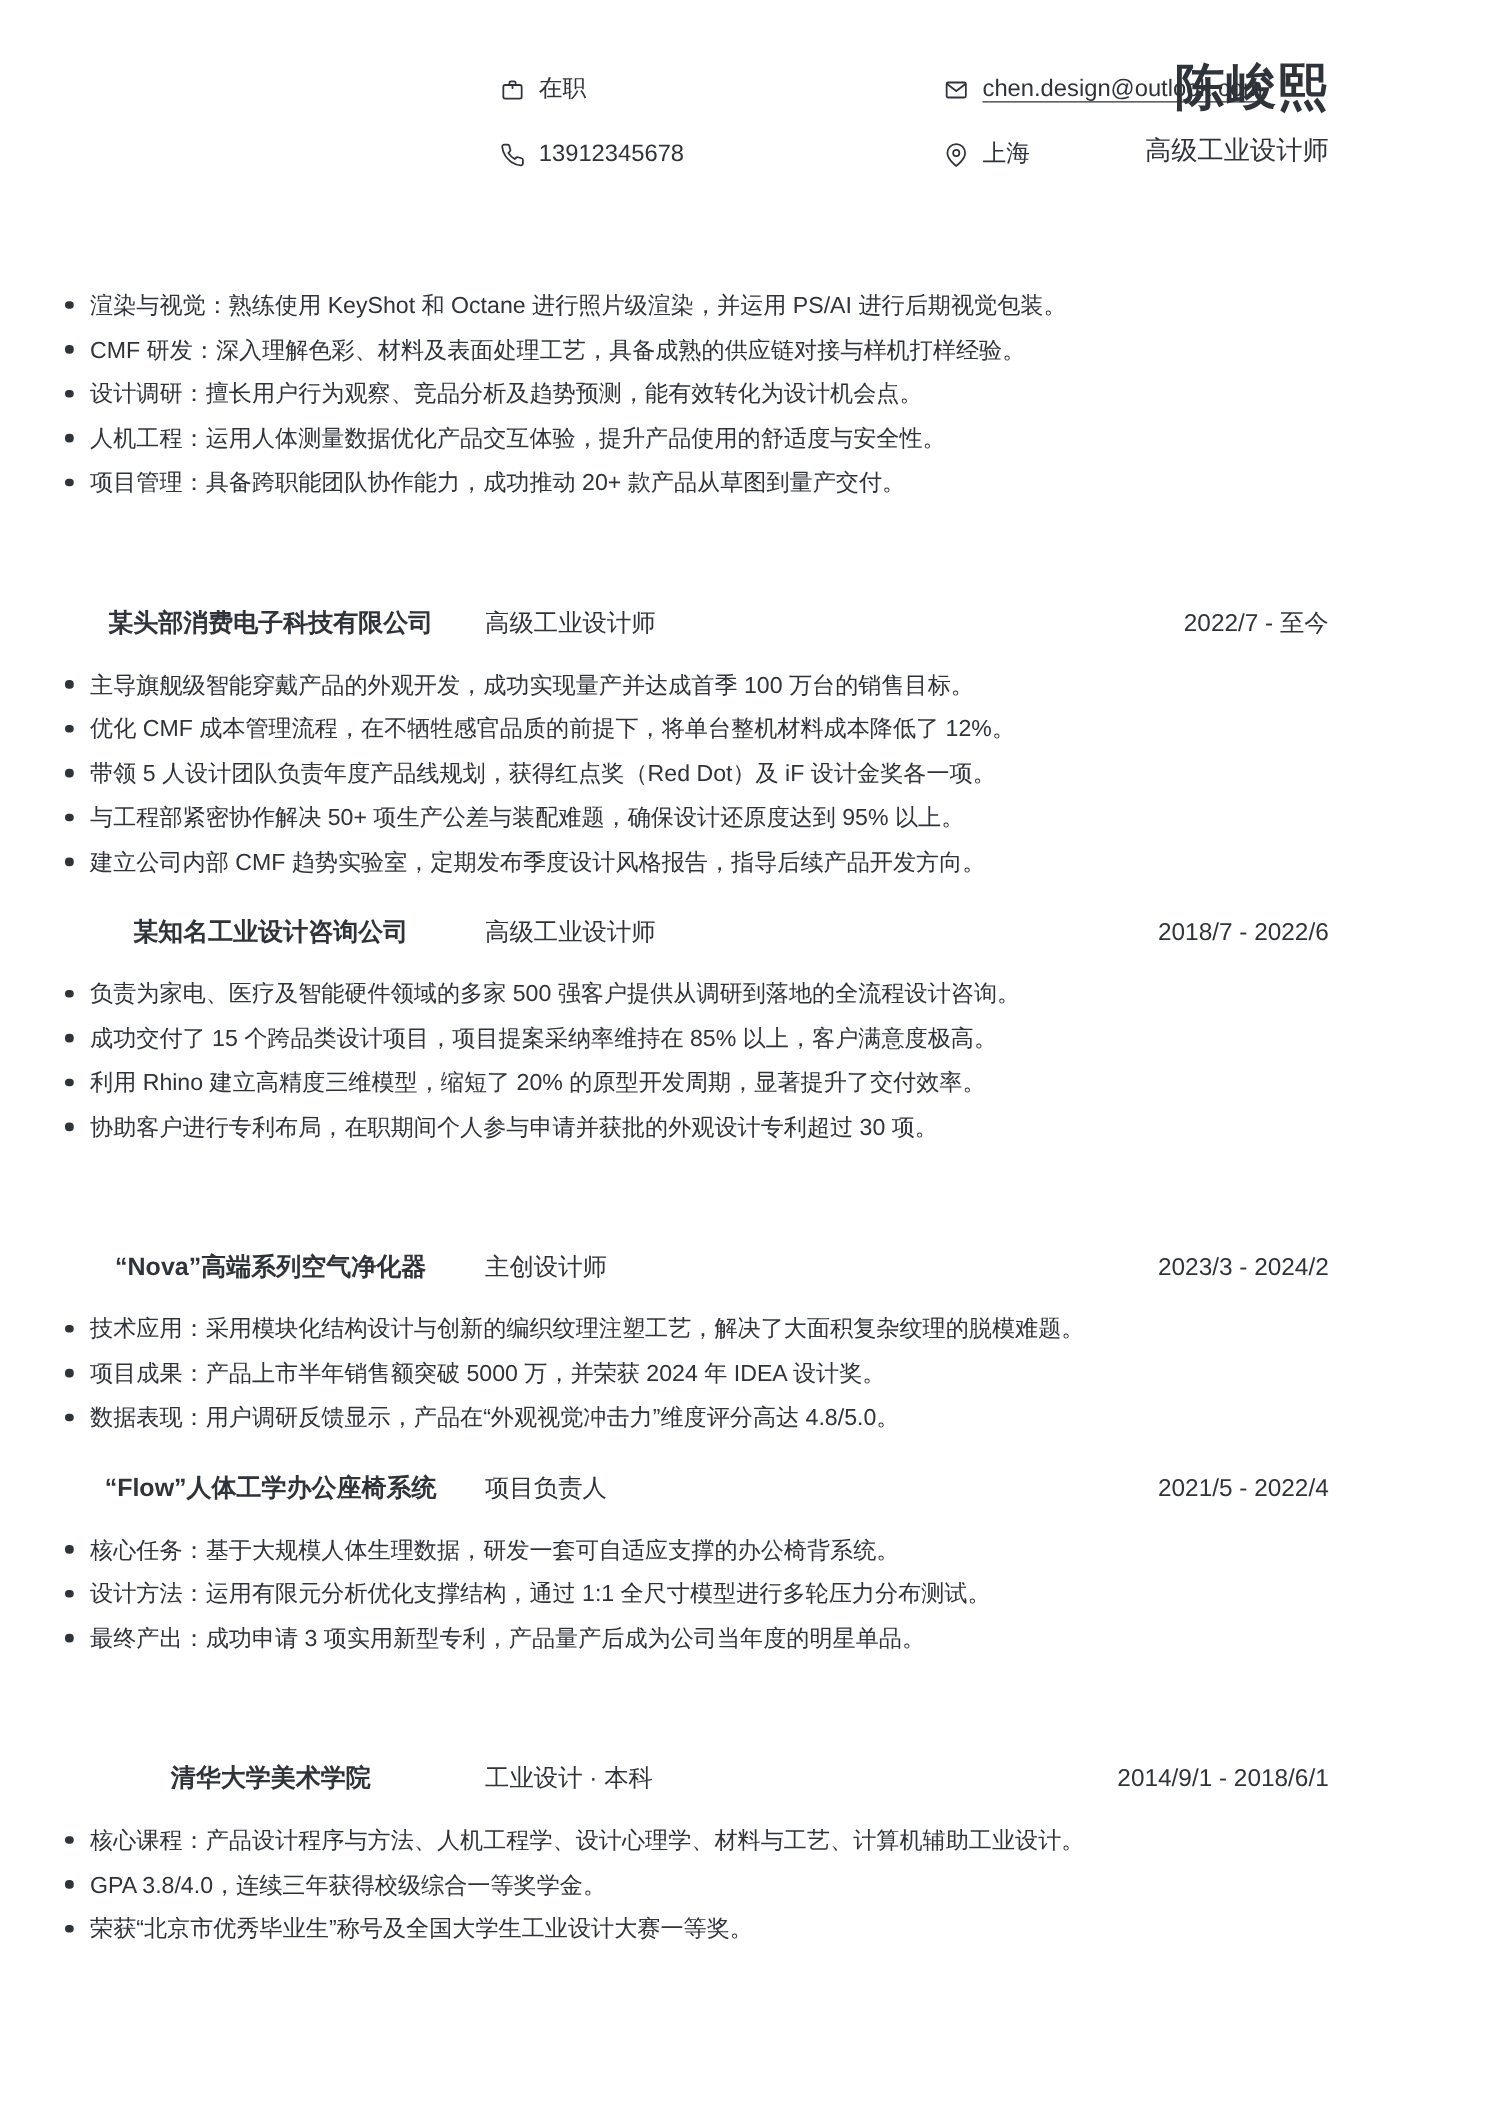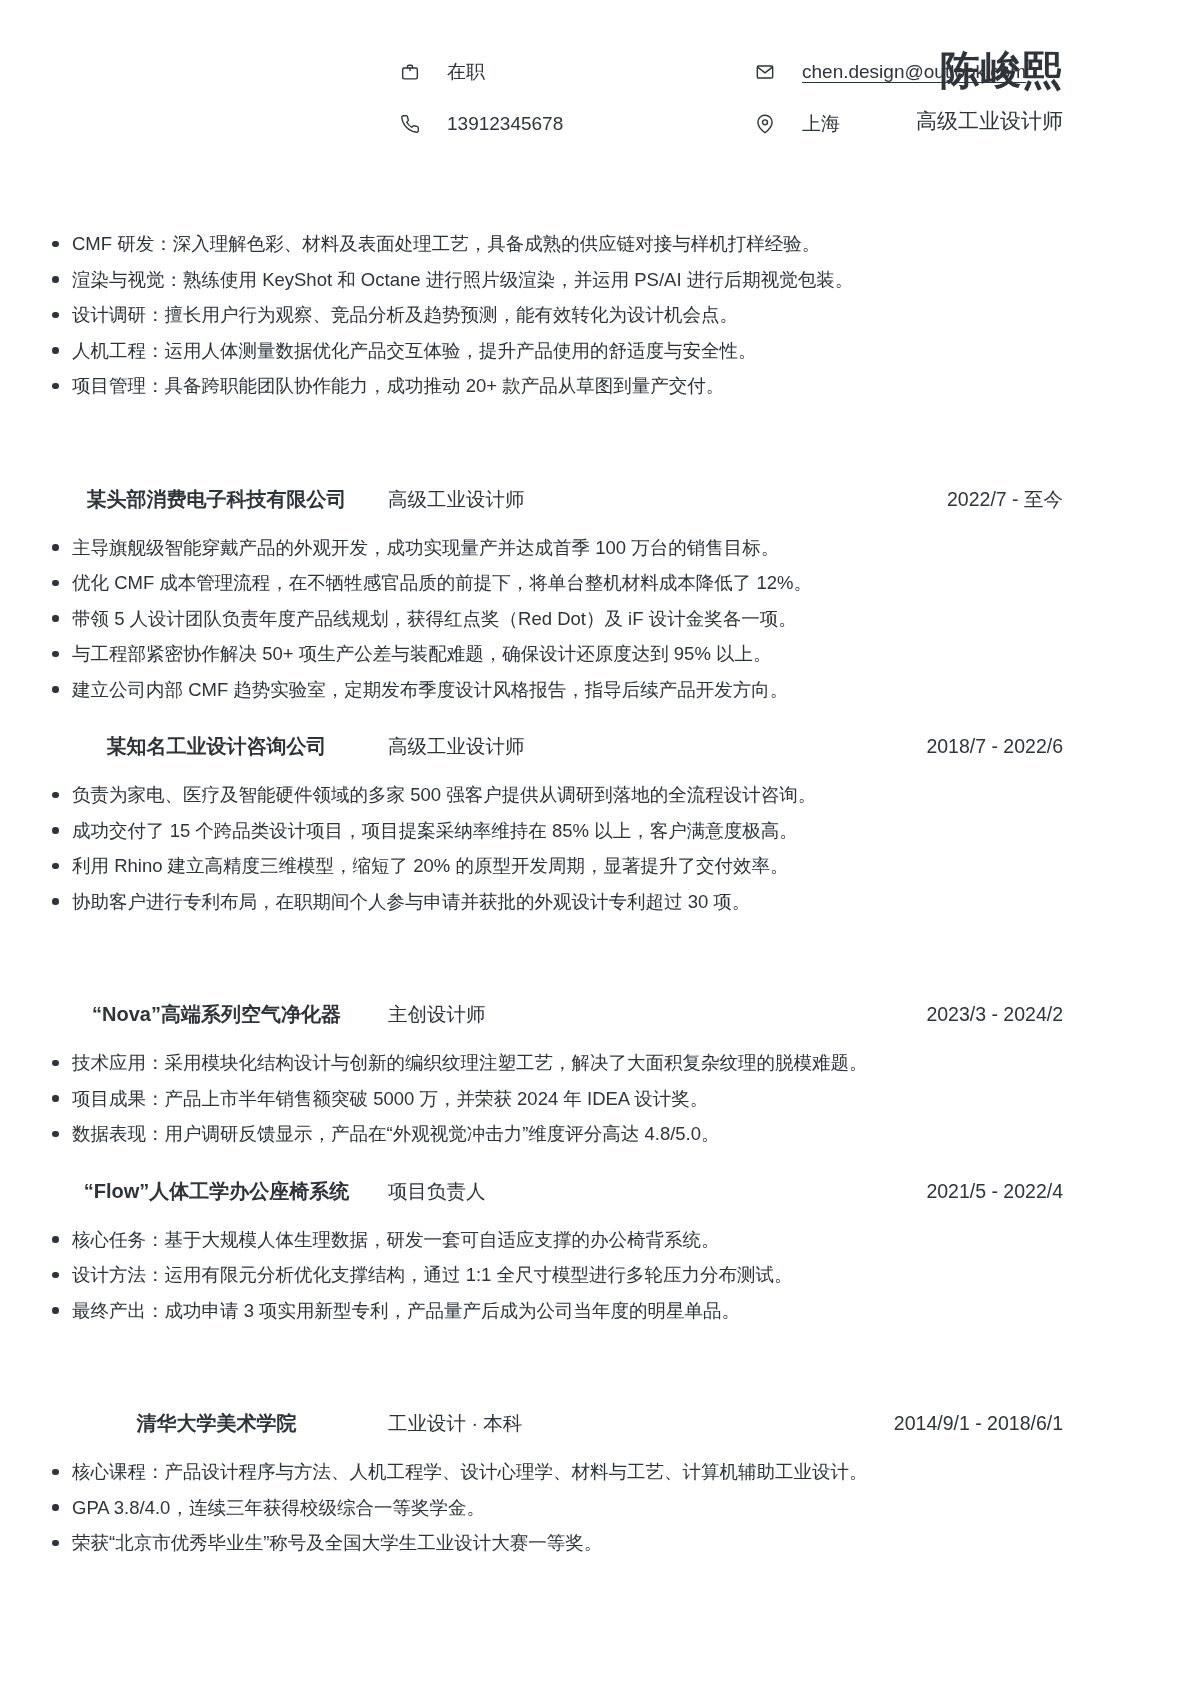--- a/index.html
+++ b/index.html
@@ -12,21 +12,21 @@
   }
   .page { width: 100%; height: 100%; padding: 46px 128px 40px 45px; }
 
   
   .header { position: relative; text-align: right; }
   .person-name { font-size: 40px; line-height: 48px; font-weight: 800; letter-spacing: 1px; }
   .person-title { font-size: 21px; line-height: 30px; margin-top: 12px; }
   .contact-col { position: absolute; top: 12px; display: flex; flex-direction: column; gap: 24px; }
   .contact-col.mid { left: 355px; }
   .contact-col.right { left: 710px; }
-  .contact-row { display: flex; align-items: center; gap: 27px; font-size: 19px; line-height: 28px; white-space: nowrap; }
+  .contact-row { display: flex; align-items: center; gap: 11px; font-size: 19px; line-height: 28px; white-space: nowrap; }
   .contact-row .icon { display: inline-flex; width: 20px; height: 20px; flex: 0 0 20px; }
   .contact-row svg { width: 20px; height: 20px; stroke: #2f333a; fill: none; stroke-width: 1.7; stroke-linecap: round; stroke-linejoin: round; }
   a.email-link { color: inherit; text-decoration: underline; text-underline-offset: 4px; text-decoration-thickness: 1.2px; cursor: pointer; }
 
   
   ul { list-style: none; }
   li {
     position: relative;
     padding-left: 27px;
     font-size: 18.5px;
@@ -100,22 +100,22 @@
               <circle cx="12" cy="10" r="3"></circle>
             </svg>
         </span>
         <span>上海</span>
       </div>
     </div>
   </header>
 
   <section class="summary">
     <ul>
+      <li>渲染与视觉：熟练使用 KeyShot 和 Octane 进行照片级渲染，并运用 PS/AI 进行后期视觉包装。</li>
       <li>CMF 研发：深入理解色彩、材料及表面处理工艺，具备成熟的供应链对接与样机打样经验。</li>
-      <li>渲染与视觉：熟练使用 KeyShot 和 Octane 进行照片级渲染，并运用 PS/AI 进行后期视觉包装。</li>
       <li>设计调研：擅长用户行为观察、竞品分析及趋势预测，能有效转化为设计机会点。</li>
       <li>人机工程：运用人体测量数据优化产品交互体验，提升产品使用的舒适度与安全性。</li>
       <li>项目管理：具备跨职能团队协作能力，成功推动 20+ 款产品从草图到量产交付。</li>
     </ul>
   </section>
 
   <section class="section">
     <article class="entry">
       <div class="entry-header">
         <span class="org">某头部消费电子科技有限公司</span>

